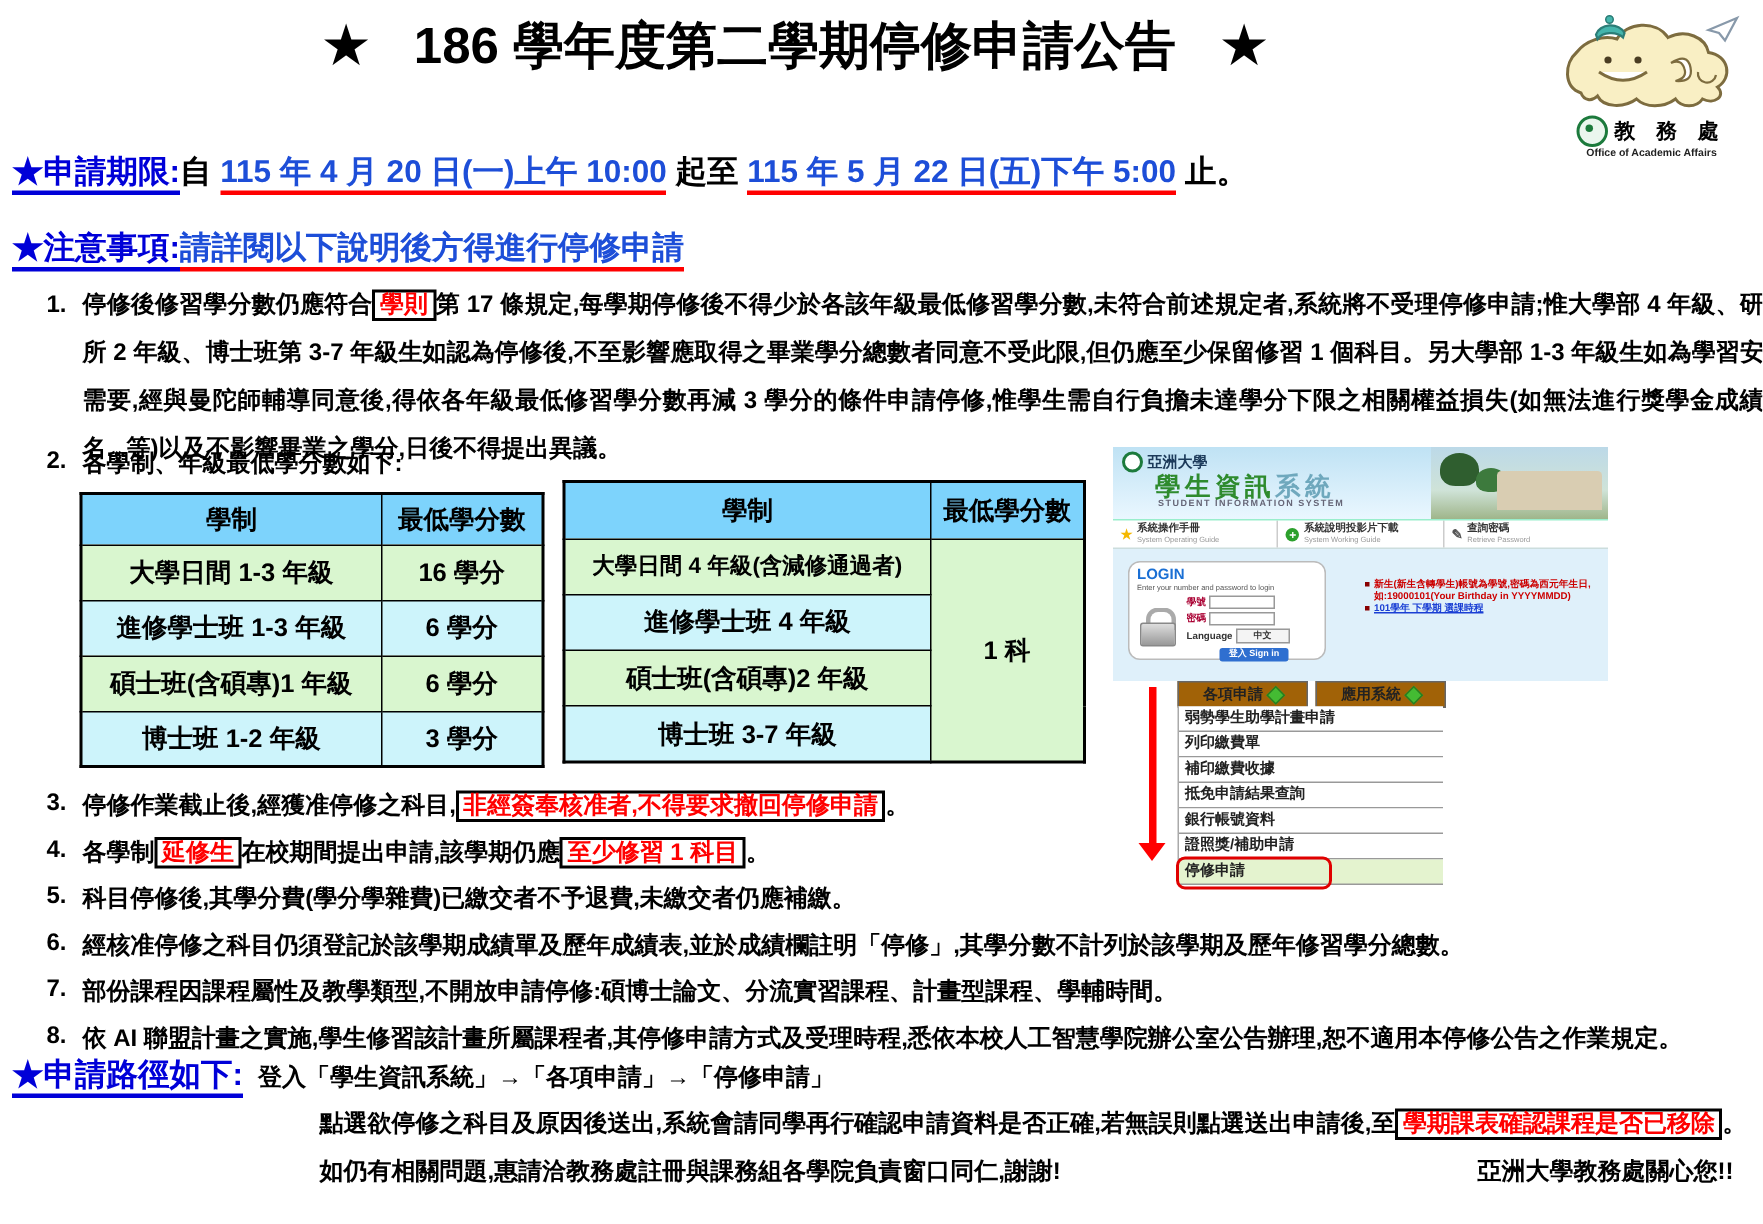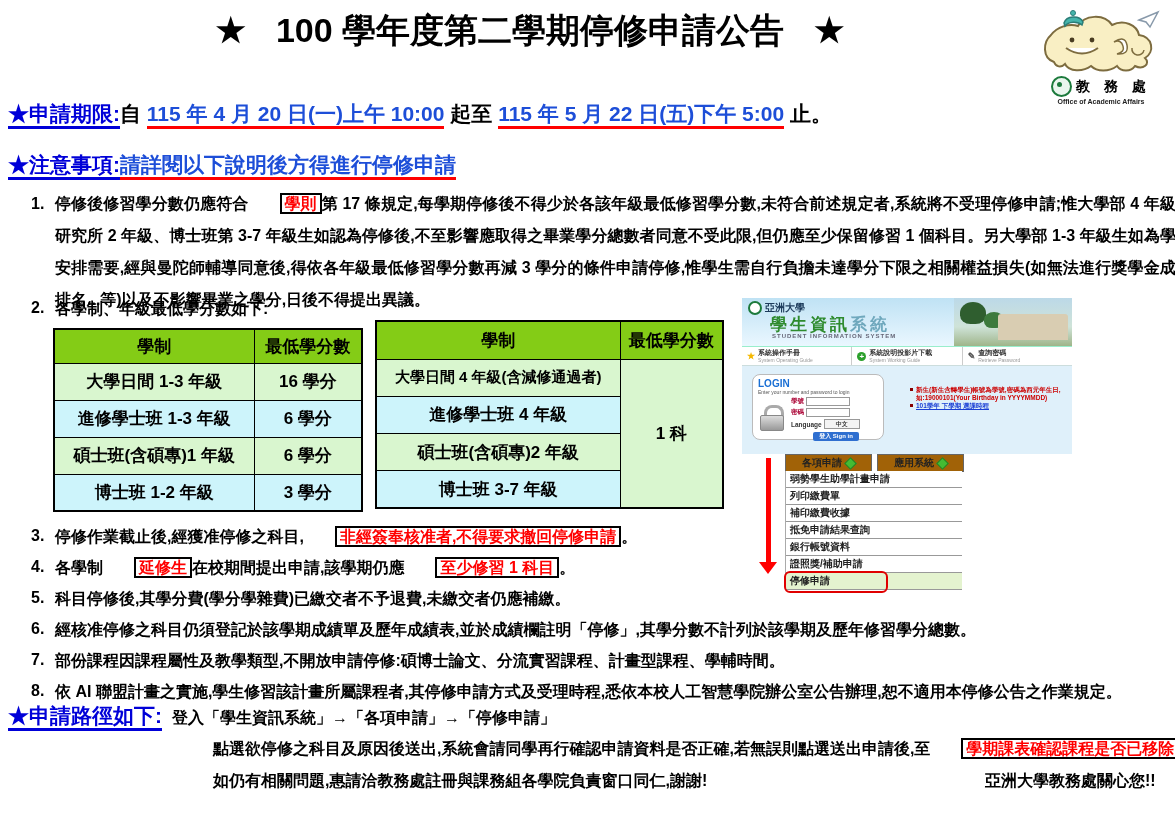--- a/index.html
+++ b/index.html
@@ -19,28 +19,28 @@
   
   .blue-ul{color:#0000d8;border-bottom:3px solid #0000d8;padding-bottom:1px;}
   .deadline{position:absolute;left:8px;top:100px;font-size:21px;white-space:nowrap;}
   .red-ul{color:#1d4ed8;border-bottom:3px solid #ff0000;padding-bottom:1px;}
   .notice{position:absolute;left:8px;top:151px;font-size:21px;white-space:nowrap;}
   
   .item{position:absolute;font-size:16px;padding-left:24px;}
   .item .num{position:absolute;left:0;top:0;}
   .one{left:31px;top:188px;width:1137px;line-height:32px;text-align:justify;}
   .line{white-space:nowrap;}
-  .boxed{color:#ff0000;border:2px solid #000;padding:0 3px;margin-left:31px;}
+  .boxed{color:#ff0000;border:2px solid #000;padding:0 3px;}
   
   table.minmax{position:absolute;border-collapse:collapse;table-layout:fixed;text-align:center;}
   table.minmax td,table.minmax th{border:1px solid #000;font-size:17px;font-weight:700;padding:0;}
   table.minmax{border:2px solid #000;}
   .t1{left:53px;top:328px;width:308px;height:184px;}
   .t2{left:375px;top:320px;width:347px;height:189px;}
-  .th-y{background:#84cc16;font-size:18px;}
+  .th-y{background:#7dd3fc;font-size:18px;}
   .bg-g{background:#d9f6cf;margin-left:20px;}
   .bg-c{background:#cdf4fb;}
   
   .sis{position:absolute;left:742px;top:298px;width:330px;font-weight:700;}
   .sis-header{position:relative;height:48px;background:linear-gradient(180deg,#bfe2f4,#eaf7ff);overflow:hidden;border-bottom:1px solid #9ec;}
   .sis-uni{position:absolute;left:6px;top:3px;font-size:10px;color:#1c3a5a;display:flex;align-items:center;gap:3px;}
   .sis-unilogo{display:inline-block;width:10px;height:10px;border-radius:50%;border:2px solid #1c7a3c;background:#fff;}
   .sis-title{position:absolute;left:28px;top:15px;font-size:17px;letter-spacing:3px;}
   .sis-title .g{color:#2e8b2e;}
   .sis-title .b{color:#6fa8bd;}
@@ -92,21 +92,21 @@
   .path-l2{position:absolute;left:213px;top:739px;font-size:16px;white-space:nowrap;}
   .path-l3{position:absolute;left:213px;top:771px;font-size:16px;white-space:nowrap;}
   .signoff{position:absolute;left:985px;top:771px;font-size:16px;white-space:nowrap;}
 </style>
 </head>
 <body>
 
 <div class="page">
 
   <div class="title-row">
-    <span class="star">★</span><span>100 學年度第二學期停修申請公告</span><span class="star">★</span>
+    <span class="star">★</span><span>186 學年度第二學期停修申請公告</span><span class="star">★</span>
   </div>
 
   <div class="logo">
     <svg width="130" height="70" viewBox="0 0 130 70">
       <path d="M18,58 C6,54 7,38 15,31 C21,23 33,19 42,22 C48,11 68,9 76,21 C88,15 101,21 103,31 C117,33 119,48 109,54 C115,60 107,66 99,62 C95,68 85,68 81,62 C73,68 61,68 55,62 C47,68 33,68 29,60 C25,64 20,63 18,58 Z" fill="#f9efc4" stroke="#7d6c3f" stroke-width="2"></path>
       <circle cx="36" cy="36" r="2.4" fill="#4a3d22"></circle>
       <circle cx="56" cy="36" r="2.4" fill="#4a3d22"></circle>
       <path d="M30,44 Q46,55 62,44" fill="#fff" stroke="#7d6c3f" stroke-width="2"></path>
       <path d="M78,38 q11,-7 13,3 q2,10 -10,9 q8,-2 6,-8 q-2,-7 -9,-4 Z" fill="#fff" stroke="#7d6c3f" stroke-width="1.5"></path>
       <path d="M96,44 a6,6 0 1 0 12,2 a5,5 0 0 1 -12,-2 Z" fill="#f9efc4" stroke="#7d6c3f" stroke-width="1.5"></path>

